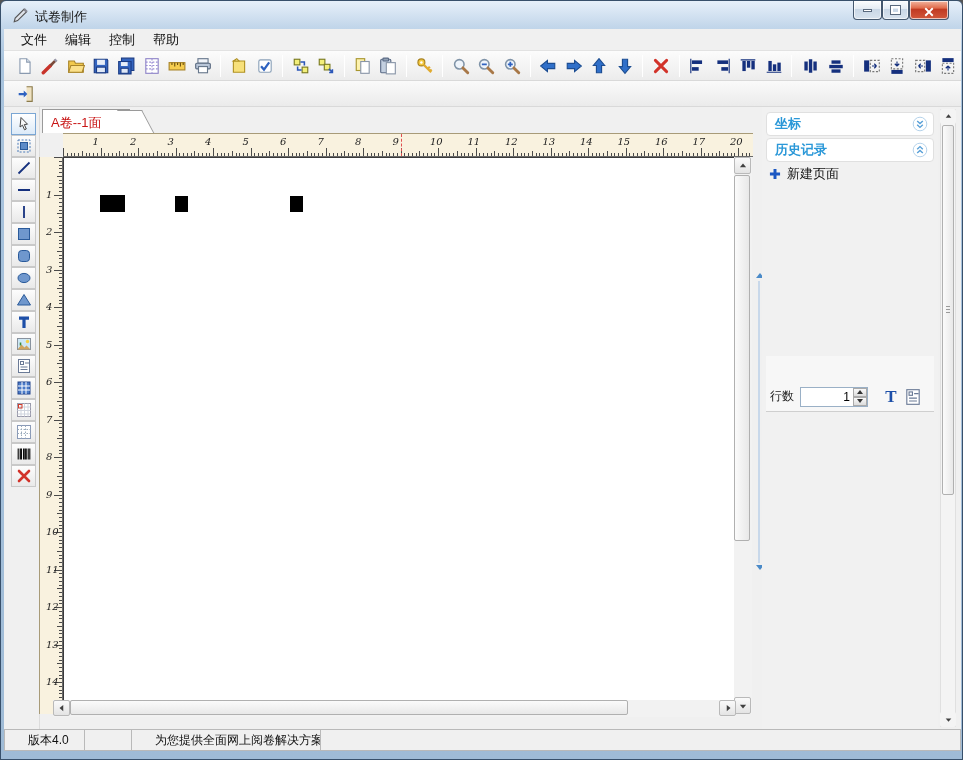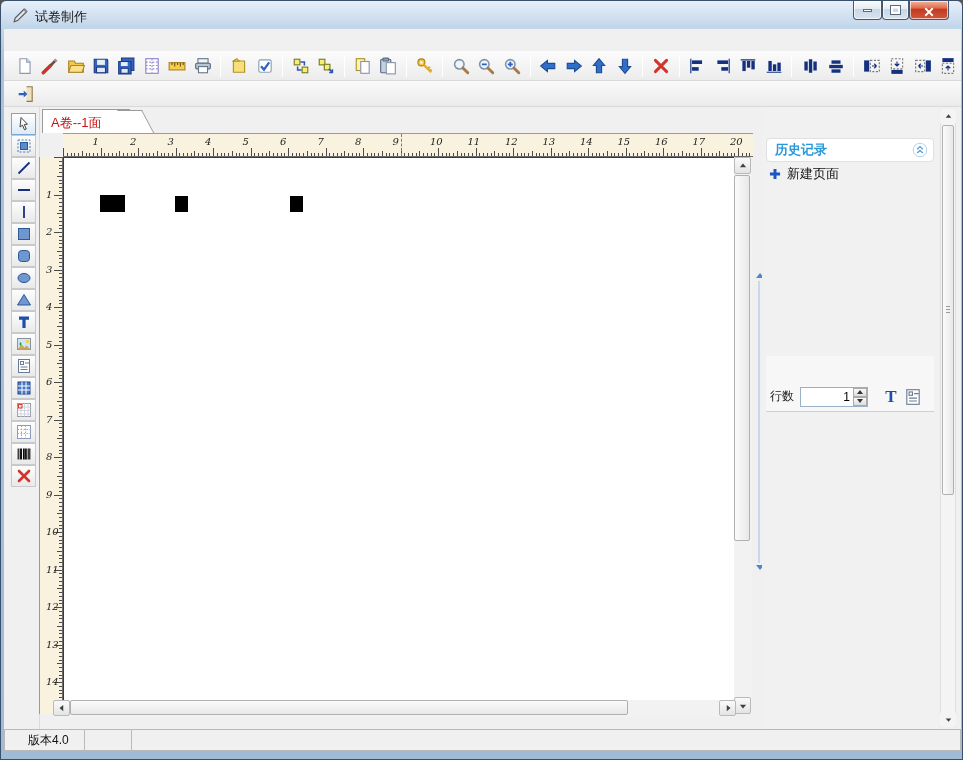--- a/index.html
+++ b/index.html
@@ -149,20 +149,26 @@
       </div>
     <div class="ctl close" style="left:908px;width:40px;">
         <span style="width:12px;height:12px;display:block;"><svg width="100%" height="100%" viewBox="0 0 16 16" xmlns="http://www.w3.org/2000/svg">
             <path d="M3 3l10 10M13 3L3 13" stroke="#fff" stroke-width="2.4"></path>
           </svg></span>
       </div>
   </div>
 
   <div class="content">
 
+    <div class="menubar" id="menubar">
+        <div class="menu-item">文件</div>
+        <div class="menu-item">编辑</div>
+        <div class="menu-item">控制</div>
+        <div class="menu-item">帮助</div>
+      </div>
 
     <div class="toolbar1" id="toolbar-main">
         <div class="tbtn">
           <span class="ic">
             <svg width="100%" height="100%" viewBox="0 0 16 16" xmlns="http://www.w3.org/2000/svg">
               <path d="M3.5 1.5h6l3 3v10h-9z" fill="#fff" stroke="#8a9ab0"></path>
               <path d="M9.5 1.5v3h3" fill="#e8eef5" stroke="#8a9ab0"></path>
             </svg>
           </span>
         </div>
@@ -1028,20 +1034,27 @@
           </div>
       </div>
 
       <div class="splitter">
         <div class="split-arr" style="top:166px;border-bottom:5px solid #4a8ac8;"></div>
         <div class="split-dots"></div>
         <div class="split-arr" style="top:458px;border-top:5px solid #4a8ac8;"></div>
       </div>
 
       <div class="rpanel">
+        <div class="sect-h" style="top:5px;">
+          <span class="sect-title">坐标</span>
+          <span class="chev"><svg width="100%" height="100%" viewBox="0 0 16 16" xmlns="http://www.w3.org/2000/svg">
+                <circle cx="8" cy="8" r="6.8" fill="#fff" stroke="#b5d2ea"></circle>
+                <path d="M5.2 4.9L8 7.6l2.8-2.7M5.2 8.7L8 11.4l2.8-2.7" fill="none" stroke="#58a0d8" stroke-width="1.4"></path>
+              </svg></span>
+        </div>
         <div class="sect-h" style="top:31px;">
           <span class="sect-title">历史记录</span>
           <span class="chev"><svg width="100%" height="100%" viewBox="0 0 16 16" xmlns="http://www.w3.org/2000/svg">
                 <circle cx="8" cy="8" r="6.8" fill="#fff" stroke="#b5d2ea"></circle>
                 <path d="M5.2 7.3L8 4.6l2.8 2.7M5.2 11.1L8 8.4l2.8 2.7" fill="none" stroke="#58a0d8" stroke-width="1.4"></path>
               </svg></span>
         </div>
         <div id="history-body">
             <div class="hist-item" style="top: 58px;">
               <span class="ic">
@@ -1101,17 +1114,18 @@
               </svg>
             </span>
           </div>
       </div>
 
     </div>
 
     <div class="statusbar" id="statusbar">
         <div class="seg" style="width: 81px;">版本4.0</div>
         <div class="seg" style="width: 45px;"></div>
+        <div class="seg" style="width: 189px;">为您提供全面网上阅卷解决方案</div>
         <div class="seg" style="flex: 1 1 0%;"></div>
       </div>
 
   </div>
 </div>
 
 </body></html>

